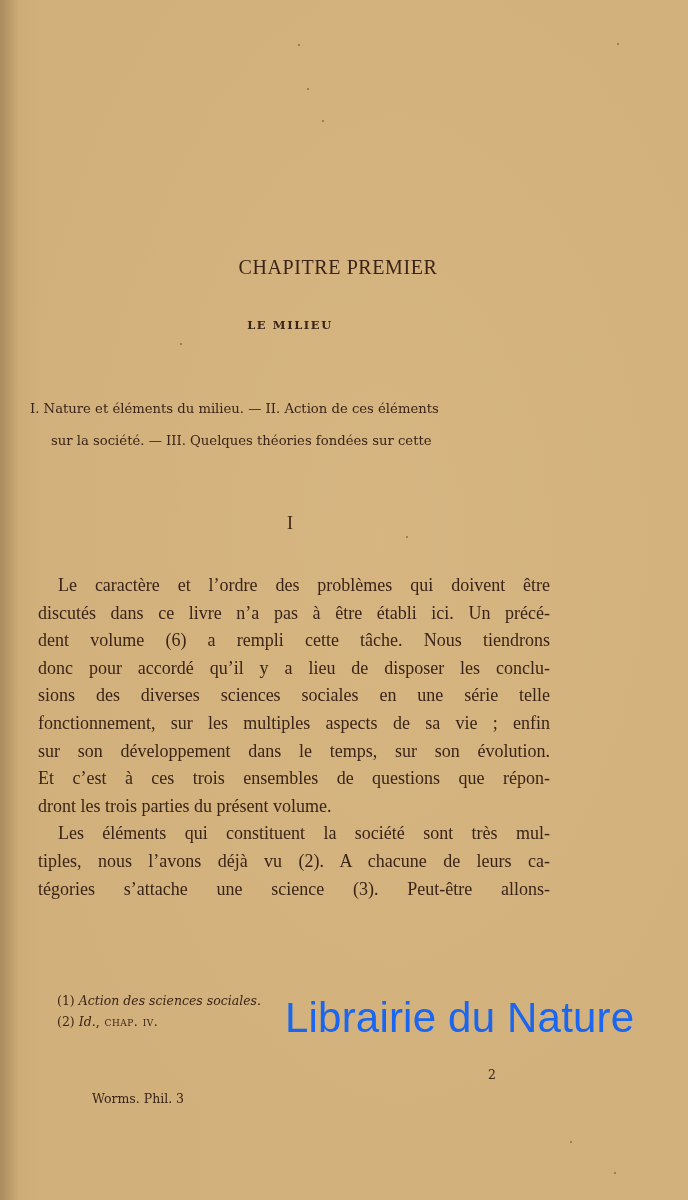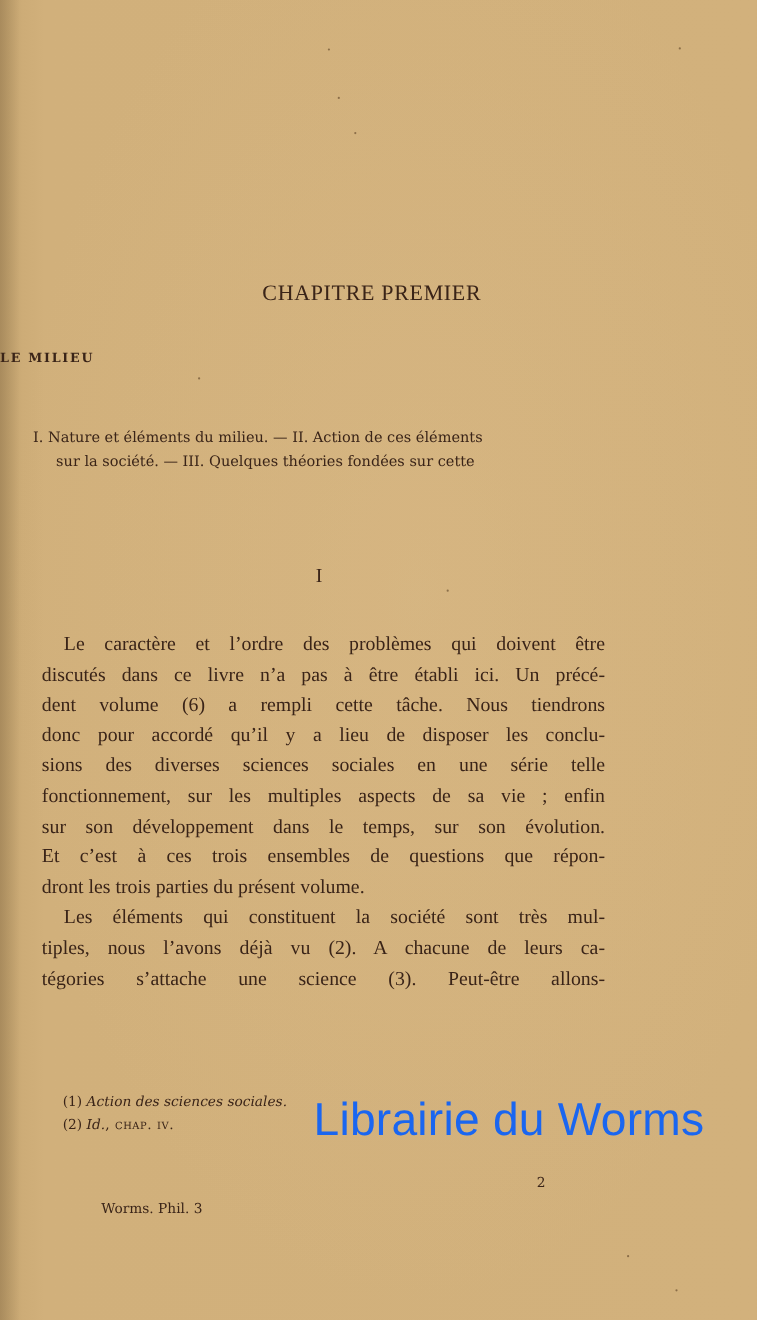--- a/index.html
+++ b/index.html
@@ -18,28 +18,28 @@
     .edge-shadow {
       position: absolute; left: 0; top: 0; bottom: 0; width: 18px;
       background: linear-gradient(90deg, rgba(120,95,60,0.25), rgba(120,95,60,0));
     }
     .abs { position: absolute; white-space: nowrap; }
     .chapter-title {
       left: 0; width: 580px; text-align: center; top: 256px;
       font-family: Liberation Serif, serif; font-size: 20px; letter-spacing: 0.6px; margin-left: 48px;
     }
     .section-title {
-      left: 0; width: 580px; top: 318px;
+      left: 0; width: 580px; text-align: center; top: 318px;
       font-family: "DejaVu Serif", serif; font-size: 11.5px; font-weight: bold; letter-spacing: 1.6px;
     }
     .summary {
       left: 30px; top: 388px; width: 520px;
       font-family: "DejaVu Serif", serif; font-size: 13.2px; line-height: 22px;
     }
-    .summary .line { display: block; white-space: nowrap; }
+    .summary .line { display: block; white-space: nowrap; margin-top: 10px; }
     .summary .line.indent { padding-left: 21px; }
     .summary .line.first { padding-left: 0; }
     .roman {
       left: 0; width: 580px; text-align: center; top: 513px;
       font-family: "Liberation Serif", serif; font-size: 18px;
     }
     .body-text {
       left: 38px; top: 572px; width: 512px;
       font-family: "Liberation Serif", serif; font-size: 18px; line-height: 27.6px;
     }
@@ -100,21 +100,21 @@
   </div>
 
   <div class="abs footnotes">
     <span class="fn"><span>(1)</span> <i>Action des sciences sociales.</i><span></span></span>
     <span class="fn"><span>(2)</span> <i>Id.</i><span class="smallcaps">, chap. iv.</span></span>
   </div>
 
   <div class="abs signature">Worms. Phil. 3</div>
   <div class="abs signature-num">2</div>
 
-  <div class="abs watermark">Librairie du Worms</div>
+  <div class="abs watermark">Librairie du Nature</div>
 
   <div class="speck" style="left:298px;top:44px"></div>
   <div class="speck" style="left:307px;top:88px"></div>
   <div class="speck" style="left:322px;top:120px"></div>
   <div class="speck" style="left:617px;top:43px"></div>
   <div class="speck" style="left:180px;top:343px"></div>
   <div class="speck" style="left:406px;top:536px"></div>
   <div class="speck" style="left:570px;top:1141px"></div>
   <div class="speck" style="left:614px;top:1172px"></div>
 </div>

